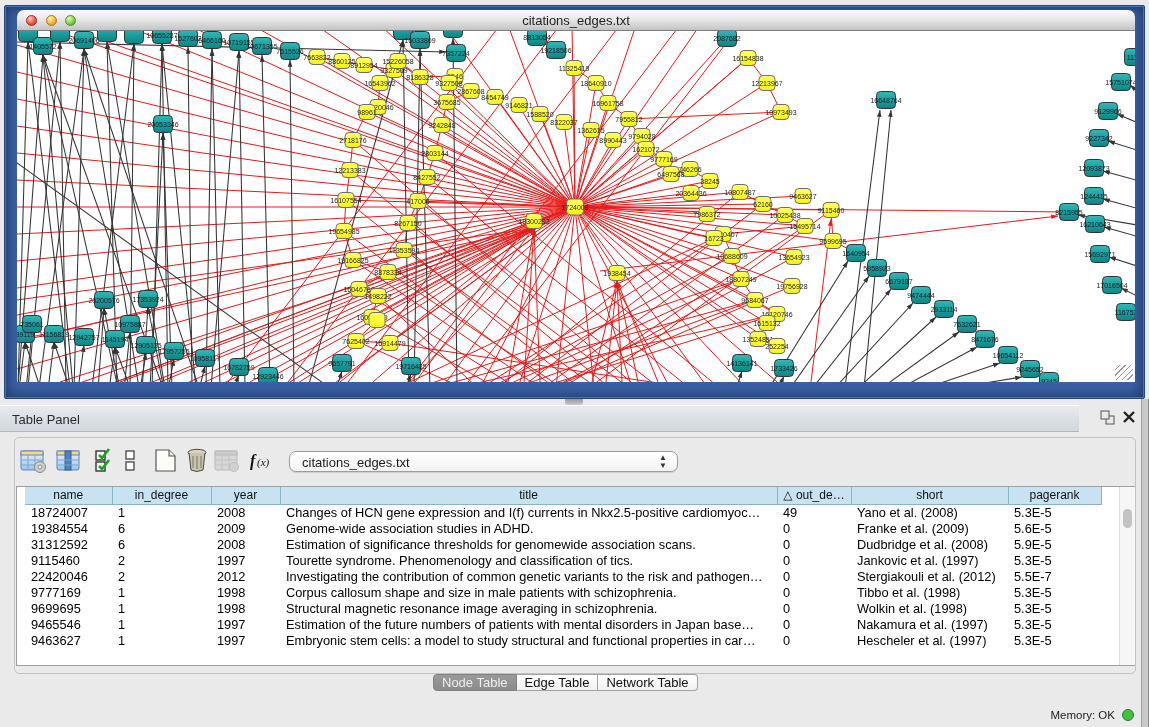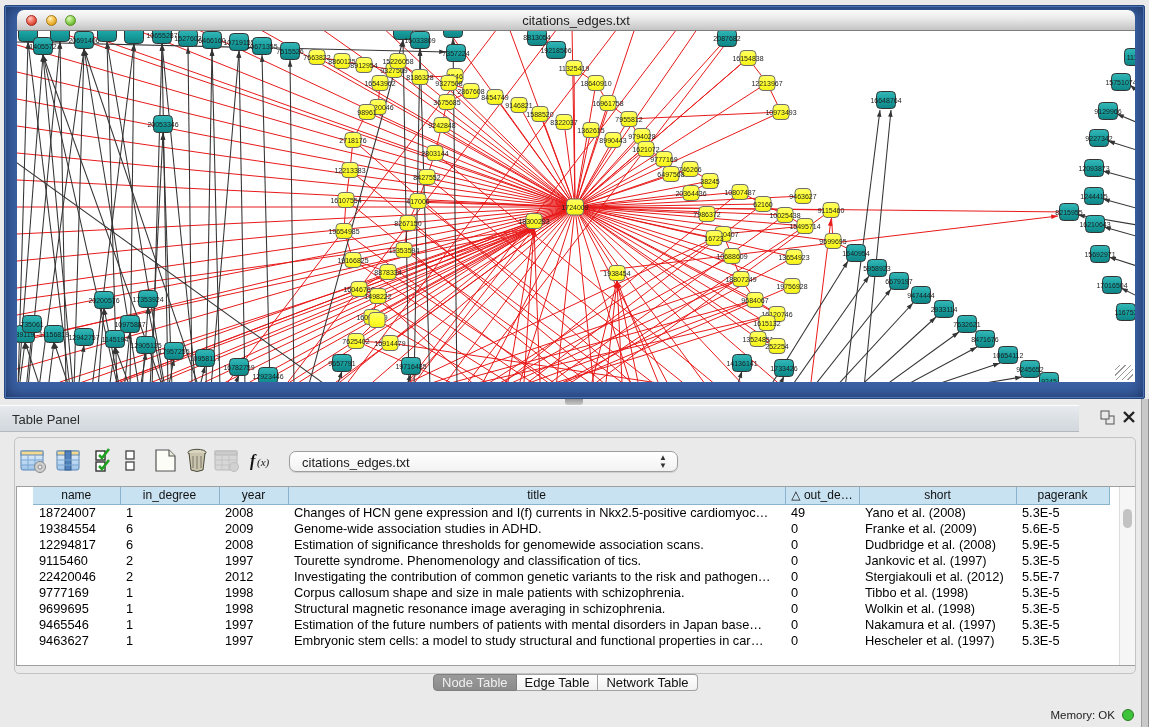--- a/index.html
+++ b/index.html
@@ -11,21 +11,21 @@
 #tl1{left:9px;background:radial-gradient(circle at 35% 28%,#ffc9c2,#ef6f5e 45%,#ce3a29 80%);border:1px solid #a8281c}
 #tl2{left:28.5px;background:radial-gradient(circle at 35% 28%,#fff3c2,#f3c04c 45%,#dc9d1d 80%);border:1px solid #ab7a12}
 #tl3{left:48px;background:radial-gradient(circle at 35% 28%,#e2f8c0,#96d85e 45%,#67b02c 80%);border:1px solid #529220}
 #canvas{position:absolute;left:17px;top:31px;width:1118px;height:351px;background:#fff;overflow:hidden}
 #grip{position:absolute;left:1098px;top:334px;width:18px;height:15px;background:repeating-linear-gradient(135deg,transparent 0 3px,#9a9a9a 3px 4px);}
 
 #tpbar{position:absolute;left:0;top:405px;width:1079px;height:27px;background:linear-gradient(180deg,#e7eaee 0,#dadfe4 55%,#d2d8de 100%);border-top:1px solid #fbfcfd;border-bottom:1px solid #b4b8bd}
 #tpbar .lbl{position:absolute;left:12px;top:6px;font-size:13px;color:#2b2b2b}
 #panel{position:absolute;left:14px;top:437px;width:1122px;height:237px;background:#eaeaea;border:1px solid #c3c3c3;border-radius:5px}
 #tablewrap{position:absolute;left:16px;top:486px;width:1119px;height:180px;background:#fff;border:1px solid #9f9f9f;border-right:none;overflow:hidden}
-table{border-collapse:collapse;table-layout:fixed;width:1076px;margin-left:16px;font-size:12px;color:#000}
+table{border-collapse:collapse;table-layout:fixed;width:1076px;margin-left:8px;font-size:12px;color:#000}
 th{background:#c9e2f2;border-right:1px solid #89b2cc;border-bottom:1px solid #89b2cc;font-weight:400;font-size:12px;height:17px;padding:0;color:#111}
 td{height:16px;padding:0 0 0 6px;white-space:nowrap;overflow:hidden;text-overflow:ellipsis;font-size:12.8px}
 .c1{width:87px}.c2{width:99px}.c3{width:69px}.c4{width:497px}.c5{width:74px}.c6{width:157px}.c7{width:93px}
 #vscroll{position:absolute;right:0;top:0;width:16px;height:180px;background:#f6f6f6;border-left:1px solid #dcdcdc}
 #vthumb{position:absolute;left:3px;top:22px;width:9px;height:19px;border-radius:5px;background:#c3c3c3}
 
 #segs{position:absolute;left:433px;top:674px;height:17px;display:flex;font-size:13px}
 #segs div{border:1px solid #a2a2a2;border-left:none;background:linear-gradient(#fff,#f1f1f1);color:#111;padding:0 8px;line-height:15px}
 #segs div:first-child{border-left:1px solid #a2a2a2;border-radius:4px 0 0 4px;background:linear-gradient(#9a9a9a,#8b8b8b);color:#efefef;border-color:#7f7f7f}
 #segs div:last-child{border-radius:0 4px 4px 0}
@@ -913,21 +913,21 @@
           <tr>
             <td class="c1">19384554</td>
             <td class="c2">6</td>
             <td class="c3">2009</td>
             <td class="c4">Genome-wide association studies in ADHD.</td>
             <td class="c5">0</td>
             <td class="c6">Franke et al. (2009)</td>
             <td class="c7">5.6E-5</td>
           </tr>
           <tr>
-            <td class="c1">12294817</td>
+            <td class="c1">31312592</td>
             <td class="c2">6</td>
             <td class="c3">2008</td>
             <td class="c4">Estimation of significance thresholds for genomewide association scans.</td>
             <td class="c5">0</td>
             <td class="c6">Dudbridge et al. (2008)</td>
             <td class="c7">5.9E-5</td>
           </tr>
           <tr>
             <td class="c1">9115460</td>
             <td class="c2">2</td>

